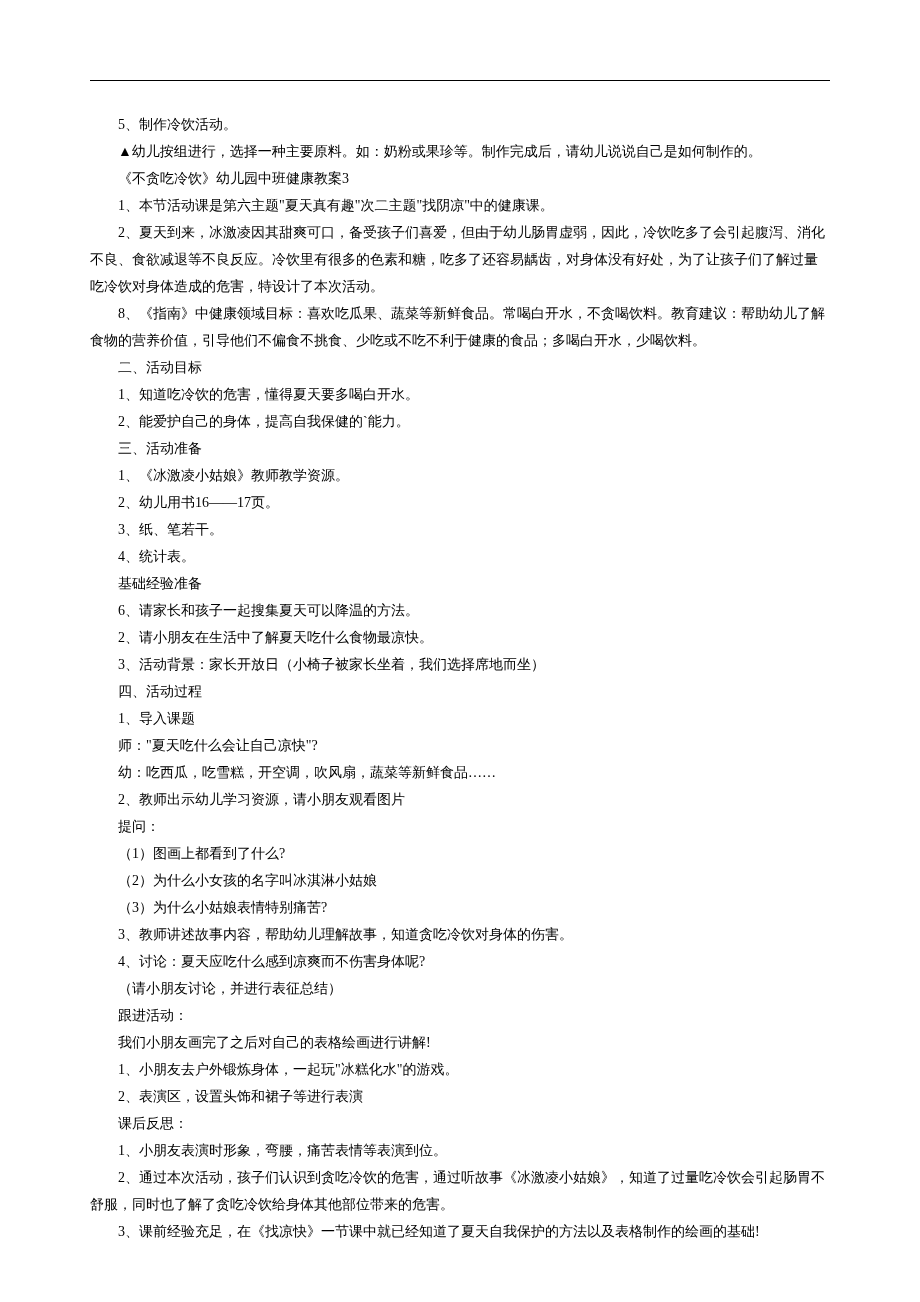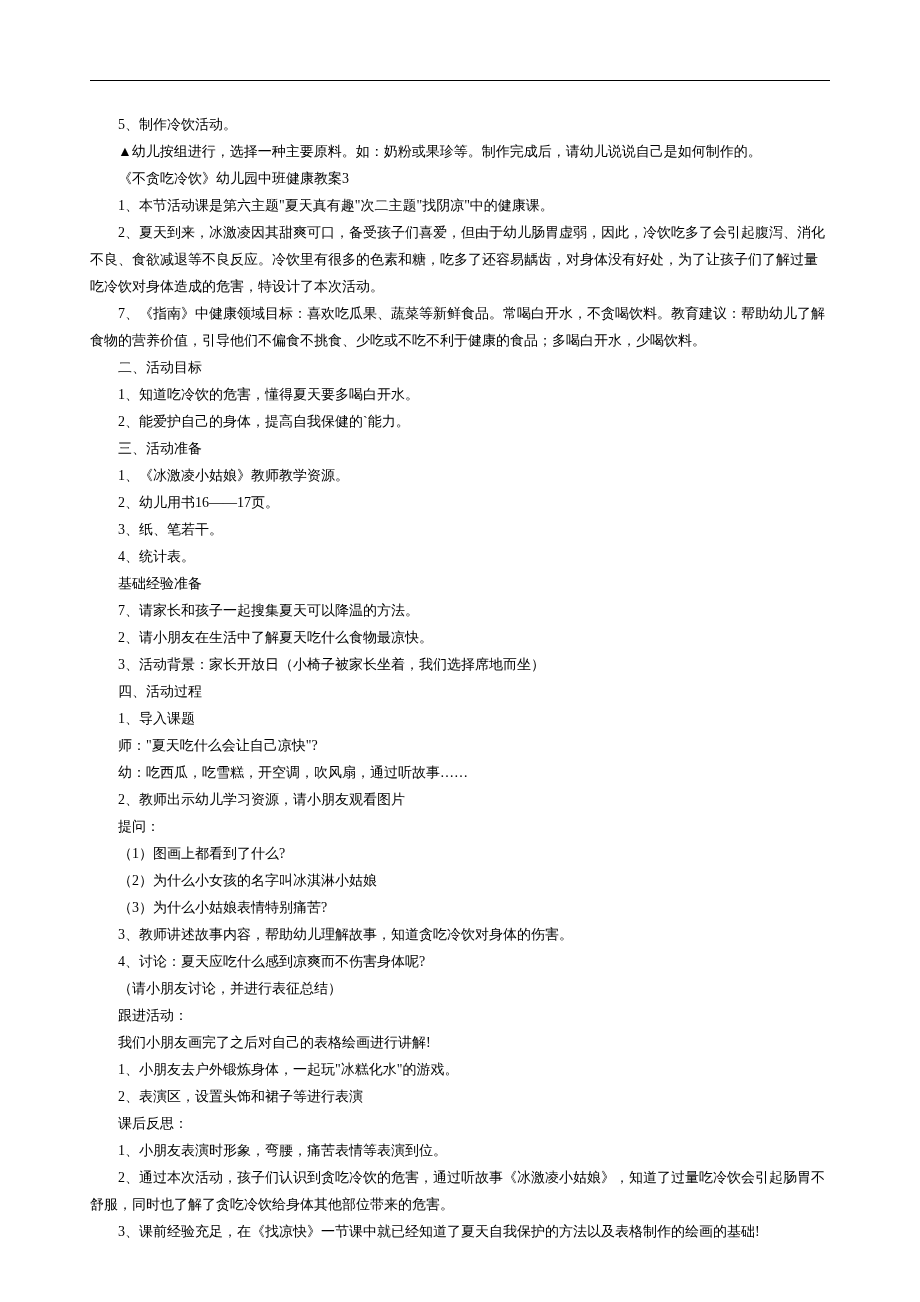--- a/index.html
+++ b/index.html
@@ -34,37 +34,37 @@
 <body>
 
 <div class="page">
   <div class="rule"></div>
   <div id="content">
       <div class="line indent">5、制作冷饮活动。</div>
       <div class="line indent">▲幼儿按组进行，选择一种主要原料。如：奶粉或果珍等。制作完成后，请幼儿说说自己是如何制作的。</div>
       <div class="line indent">《不贪吃冷饮》幼儿园中班健康教案3</div>
       <div class="line indent">1、本节活动课是第六主题"夏天真有趣"次二主题"找阴凉"中的健康课。</div>
       <div class="line indent">2、夏天到来，冰激凌因其甜爽可口，备受孩子们喜爱，但由于幼儿肠胃虚弱，因此，冷饮吃多了会引起腹泻、消化不良、食欲减退等不良反应。冷饮里有很多的色素和糖，吃多了还容易龋齿，对身体没有好处，为了让孩子们了解过量吃冷饮对身体造成的危害，特设计了本次活动。</div>
-      <div class="line indent">7、《指南》中健康领域目标：喜欢吃瓜果、蔬菜等新鲜食品。常喝白开水，不贪喝饮料。教育建议：帮助幼儿了解食物的营养价值，引导他们不偏食不挑食、少吃或不吃不利于健康的食品；多喝白开水，少喝饮料。</div>
+      <div class="line indent">8、《指南》中健康领域目标：喜欢吃瓜果、蔬菜等新鲜食品。常喝白开水，不贪喝饮料。教育建议：帮助幼儿了解食物的营养价值，引导他们不偏食不挑食、少吃或不吃不利于健康的食品；多喝白开水，少喝饮料。</div>
       <div class="line indent">二、活动目标</div>
       <div class="line indent">1、知道吃冷饮的危害，懂得夏天要多喝白开水。</div>
       <div class="line indent">2、能爱护自己的身体，提高自我保健的`能力。</div>
       <div class="line indent">三、活动准备</div>
       <div class="line indent">1、《冰激凌小姑娘》教师教学资源。</div>
       <div class="line indent">2、幼儿用书16——17页。</div>
       <div class="line indent">3、纸、笔若干。</div>
       <div class="line indent">4、统计表。</div>
       <div class="line indent">基础经验准备</div>
-      <div class="line indent">7、请家长和孩子一起搜集夏天可以降温的方法。</div>
+      <div class="line indent">6、请家长和孩子一起搜集夏天可以降温的方法。</div>
       <div class="line indent">2、请小朋友在生活中了解夏天吃什么食物最凉快。</div>
       <div class="line indent">3、活动背景：家长开放日（小椅子被家长坐着，我们选择席地而坐）</div>
       <div class="line indent">四、活动过程</div>
       <div class="line indent">1、导入课题</div>
       <div class="line indent">师："夏天吃什么会让自己凉快"?</div>
-      <div class="line indent">幼：吃西瓜，吃雪糕，开空调，吹风扇，通过听故事……</div>
+      <div class="line indent">幼：吃西瓜，吃雪糕，开空调，吹风扇，蔬菜等新鲜食品……</div>
       <div class="line indent">2、教师出示幼儿学习资源，请小朋友观看图片</div>
       <div class="line indent">提问：</div>
       <div class="line indent">（1）图画上都看到了什么?</div>
       <div class="line indent">（2）为什么小女孩的名字叫冰淇淋小姑娘</div>
       <div class="line indent">（3）为什么小姑娘表情特别痛苦?</div>
       <div class="line indent">3、教师讲述故事内容，帮助幼儿理解故事，知道贪吃冷饮对身体的伤害。</div>
       <div class="line indent">4、讨论：夏天应吃什么感到凉爽而不伤害身体呢?</div>
       <div class="line indent">（请小朋友讨论，并进行表征总结）</div>
       <div class="line indent">跟进活动：</div>
       <div class="line indent">我们小朋友画完了之后对自己的表格绘画进行讲解!</div>

